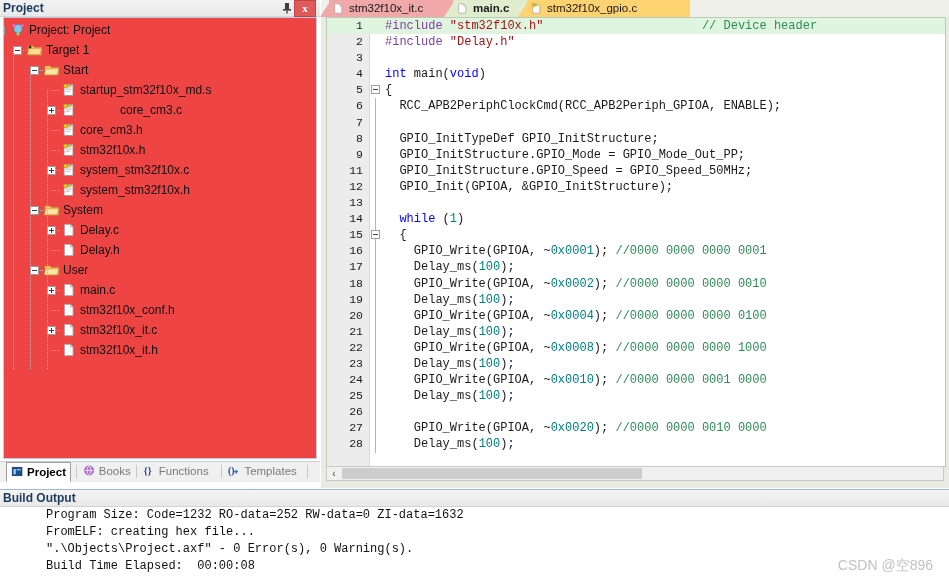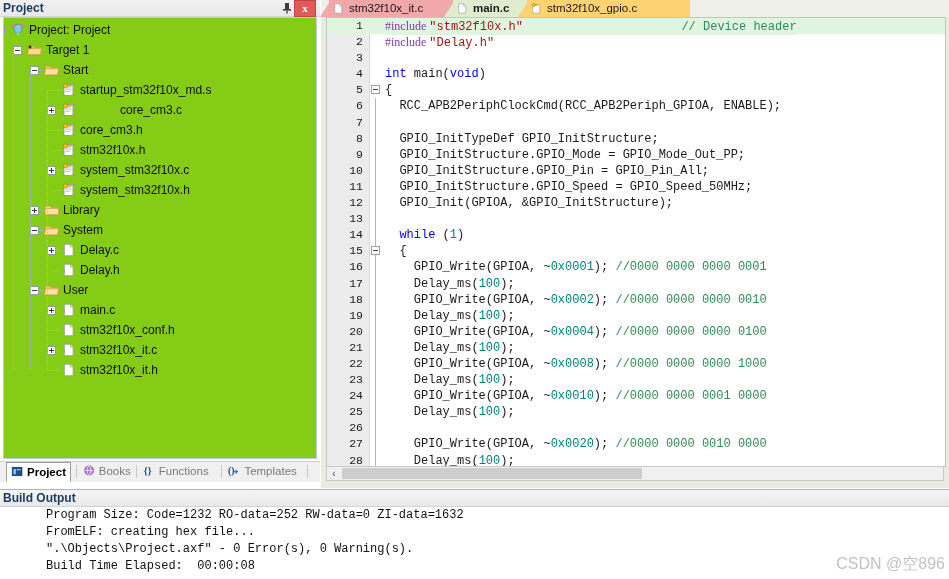--- a/index.html
+++ b/index.html
@@ -35,21 +35,21 @@
   .close-btn{
     position:absolute;right:4px;top:0px;width:20px;height:15px;
     background:#e05a5a;border:1px solid #c24444;
     cursor:pointer;
     text-align:center;line-height:14px;color:#ffffff;
     font-size:11px;font-weight:bold;font-family:"Liberation Serif",serif;
   }
 
   .tree-frame{
     position:absolute;left:3px;top:17px;width:312px;height:440px;
-    border:1px solid #b8cce4;background:#84cc16;overflow:hidden;
+    border:1px solid #b8cce4;background:#ef4444;overflow:hidden;
   }
   .tree{position:relative;padding-top:2px;}
   .trow{
     position:relative;height:20px;line-height:20px;
     white-space:nowrap;font-size:12px;color:#111111;
   }
   .trow .lbl{
     position:absolute;top:0;left:0;
     font-size:12px;color:#101010;
     font-family:"Liberation Sans",sans-serif;
@@ -139,21 +139,21 @@
   .cline.hl .txt{background:#dff5df;}
   .fbox{
     position:absolute;left:44px;top:3px;width:9px;height:9px;
     border:1px solid #a0a0a0;background:#fdfdfd;box-sizing:border-box;cursor:pointer;
   }
   .fbox:before{content:"";position:absolute;left:1px;top:3px;width:5px;height:1px;background:#444;}
   .vbar{position:absolute;left:48px;top:0;width:1px;height:16.1px;background:#b5b5b5;}
 
   
   .k{color:#0000ff;text-align:right;}       
-  .pp{color:#7e3f9e;font-family:Liberation Serif, serif;}      
+  .pp{color:#7e3f9e;}      
   .str{color:#a31515;}
   .cm{color:#2e8b57;}      
   .num2{color:#008080;}    
   .pl{color:#1a1a1a;}
 
   .hscroll{
     position:absolute;left:5px;top:466px;width:618px;height:15px;
     background:#f0f0f0;border:1px solid #c9c9c9;box-sizing:border-box;
   }
   .hsarrow{
@@ -178,22 +178,22 @@
     position:absolute;left:3px;top:1px;font-size:12px;color:#1b3a5c;font-weight:bold;
   }
   .bo-body{
     position:absolute;left:0;top:18px;width:949px;height:72px;
     background:#ffffff;
     font-family:"Liberation Mono",monospace;font-size:12px;color:#101010;padding-left:44px;
   }
   .bo-line{height:17px;line-height:17px;padding-left:2px;white-space:pre;}
 
   .watermark{
-    position:absolute;right:4px;bottom:4px;
-    font-size:16px;color:#c2c2c2;font-family:"Liberation Sans",sans-serif;text-align:center;
+    position:absolute;right:16px;bottom:4px;
+    font-size:14px;color:#c2c2c2;font-family:"Liberation Sans",sans-serif;text-align:center;
   }
 </style>
 </head>
 <body>
 
 <div class="app">
 
   <div class="proj-pane">
     <div class="proj-title">
       <span class="proj-title-text">Project</span>
@@ -322,31 +322,20 @@
               <svg width="16" height="14" viewBox="0 0 16 14">
                 <rect x="3" y="1.4" width="9" height="11.2" fill="#fdfdfd" stroke="#8f8f8f" stroke-width=".8"></rect>
                 <rect x="4.6" y="4.6" width="5.8" height=".8" fill="#b9b9b9"></rect>
                 <rect x="4.6" y="6.4" width="5.8" height=".8" fill="#b9b9b9"></rect>
                 <rect x="4.6" y="8.2" width="4" height=".8" fill="#b9b9b9"></rect>
                 <circle cx="4.6" cy="2.9" r="2" fill="#ffd21a" stroke="#a07d06" stroke-width=".6"></circle>
                 <rect x="5.9" y="2.5" width="4.3" height="1.1" fill="#ffd21a" stroke="#a07d06" stroke-width=".4"></rect>
               </svg>
             </span>
             <span class="lbl" style="left: 76px;">system_stm32f10x.h</span>
-          </div>
-          <div class="trow">
-            <div class="dlineh" style="left: 30px; top: 10px; width: 10px;"></div>
-            <div class="tg plus" style="left: 26px;"></div>
-            <span class="ico" style="left: 40px;">
-              <svg width="16" height="14" viewBox="0 0 16 14">
-                <path d="M1 3 h5 l1.2 1.4 h7.3 v7.6 h-13.5 z" fill="#f6d487" stroke="#c79636" stroke-width=".7"></path>
-                <rect x="1" y="5.4" width="13.5" height="6.2" fill="#fbe2a8" stroke="#c79636" stroke-width=".6"></rect>
-              </svg>
-            </span>
-            <span class="lbl" style="left: 59px;">Library</span>
           </div>
           <div class="trow">
             <div class="dlineh" style="left: 30px; top: 10px; width: 10px;"></div>
             <div class="tg" style="left: 26px;"></div>
             <span class="ico" style="left: 40px;">
               <svg width="16" height="14" viewBox="0 0 16 14">
                 <path d="M1 3 h5 l1.2 1.4 h7.3 v7.6 h-13.5 z" fill="#f2c463" stroke="#c79636" stroke-width=".7"></path>
                 <path d="M1.6 5.8 h13.2 l-1.8 6 h-12.6 z" fill="#fde3a4" stroke="#c79636" stroke-width=".6"></path>
               </svg>
             </span>
@@ -483,21 +472,20 @@
       <div class="code" id="code-root">
           <div class="cline hl"><span class="num">1</span><span class="txt"><span class="pp">#include </span><span class="str">"stm32f10x.h"</span><span class="pl">                      </span><span class="cm">// Device header</span></span></div>
           <div class="cline"><span class="num">2</span><span class="txt"><span class="pp">#include </span><span class="str">"Delay.h"</span></span></div>
           <div class="cline"><span class="num">3</span><span class="txt"></span></div>
           <div class="cline"><span class="num">4</span><span class="txt"><span class="k">int </span><span class="pl">main(</span><span class="k">void</span><span class="pl">)</span></span></div>
           <div class="cline"><span class="num">5</span><span class="fbox"></span><span class="txt"><span class="pl">{</span></span></div>
           <div class="cline"><span class="num">6</span><span class="vbar"></span><span class="txt"><span class="pl">  RCC_APB2PeriphClockCmd(RCC_APB2Periph_GPIOA, ENABLE);</span></span></div>
           <div class="cline"><span class="num">7</span><span class="vbar"></span><span class="txt"></span></div>
           <div class="cline"><span class="num">8</span><span class="vbar"></span><span class="txt"><span class="pl">  GPIO_InitTypeDef GPIO_InitStructure;</span></span></div>
           <div class="cline"><span class="num">9</span><span class="vbar"></span><span class="txt"><span class="pl">  GPIO_InitStructure.GPIO_Mode = GPIO_Mode_Out_PP;</span></span></div>
-          <div class="cline"><span class="num">10</span><span class="vbar"></span><span class="txt"><span class="pl">  GPIO_InitStructure.GPIO_Pin = GPIO_Pin_All;</span></span></div>
           <div class="cline"><span class="num">11</span><span class="vbar"></span><span class="txt"><span class="pl">  GPIO_InitStructure.GPIO_Speed = GPIO_Speed_50MHz;</span></span></div>
           <div class="cline"><span class="num">12</span><span class="vbar"></span><span class="txt"><span class="pl">  GPIO_Init(GPIOA, &amp;GPIO_InitStructure);</span></span></div>
           <div class="cline"><span class="num">13</span><span class="vbar"></span><span class="txt"></span></div>
           <div class="cline"><span class="num">14</span><span class="vbar"></span><span class="txt"><span class="pl">  </span><span class="k">while</span><span class="pl"> (</span><span class="num2">1</span><span class="pl">)</span></span></div>
           <div class="cline"><span class="num">15</span><span class="vbar"></span><span class="fbox"></span><span class="txt"><span class="pl">  {</span></span></div>
           <div class="cline"><span class="num">16</span><span class="vbar"></span><span class="txt"><span class="pl">    GPIO_Write(GPIOA, ~</span><span class="num2">0x0001</span><span class="pl">); </span><span class="cm">//0000 0000 0000 0001</span></span></div>
           <div class="cline"><span class="num">17</span><span class="vbar"></span><span class="txt"><span class="pl">    Delay_ms(</span><span class="num2">100</span><span class="pl">);</span></span></div>
           <div class="cline"><span class="num">18</span><span class="vbar"></span><span class="txt"><span class="pl">    GPIO_Write(GPIOA, ~</span><span class="num2">0x0002</span><span class="pl">); </span><span class="cm">//0000 0000 0000 0010</span></span></div>
           <div class="cline"><span class="num">19</span><span class="vbar"></span><span class="txt"><span class="pl">    Delay_ms(</span><span class="num2">100</span><span class="pl">);</span></span></div>
           <div class="cline"><span class="num">20</span><span class="vbar"></span><span class="txt"><span class="pl">    GPIO_Write(GPIOA, ~</span><span class="num2">0x0004</span><span class="pl">); </span><span class="cm">//0000 0000 0000 0100</span></span></div>

